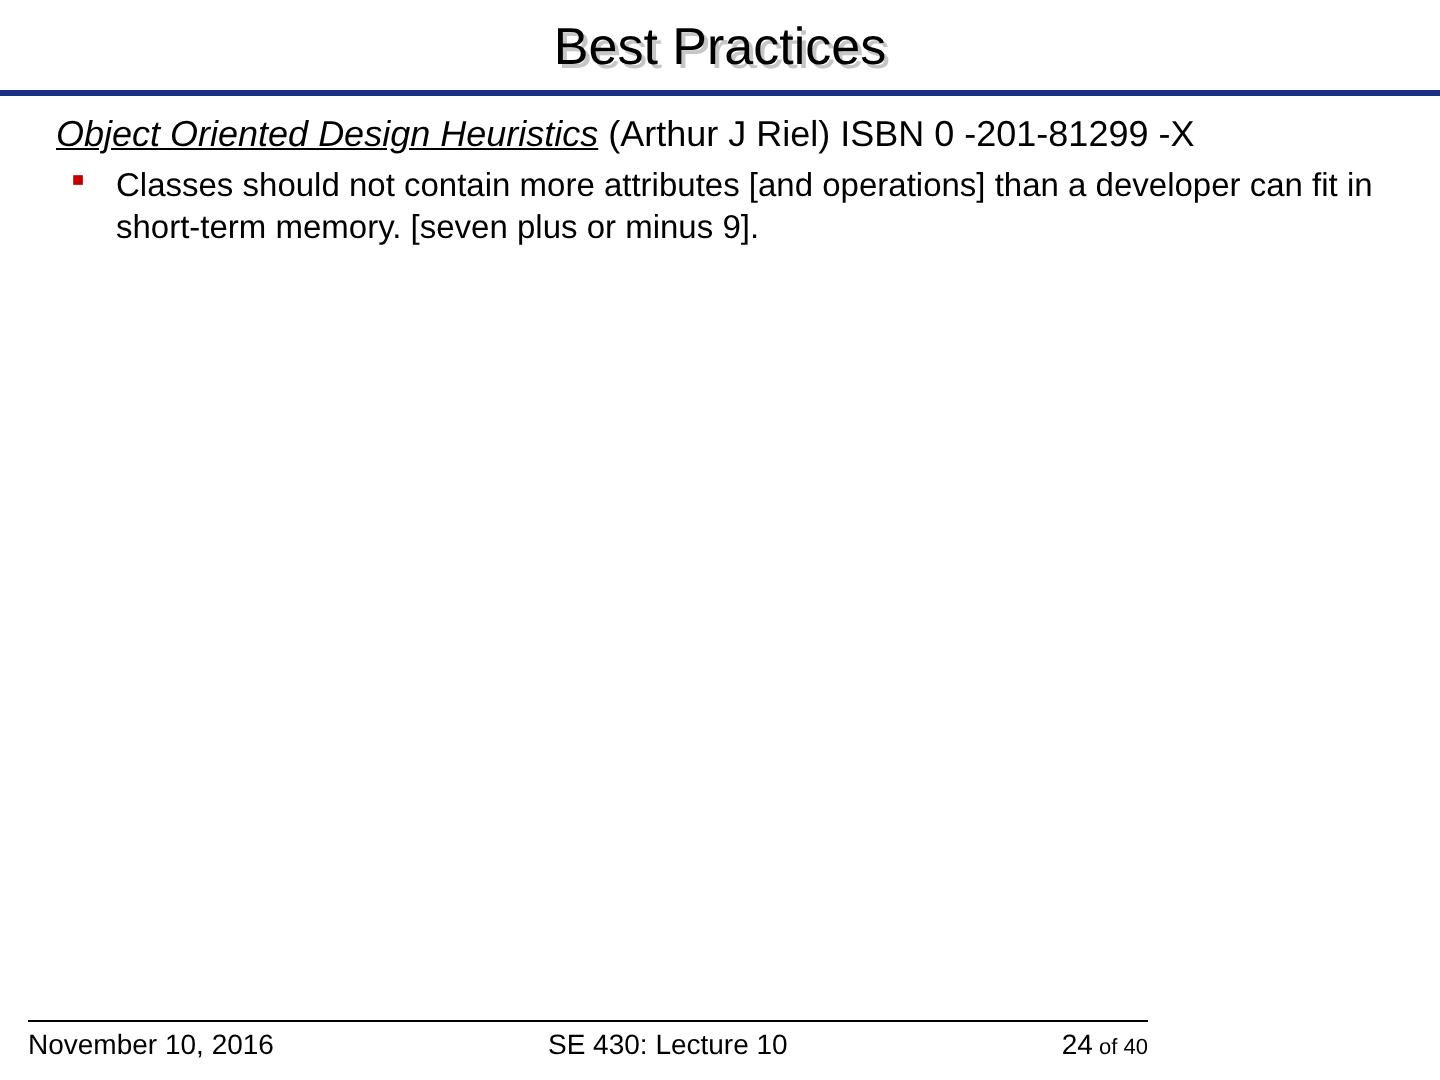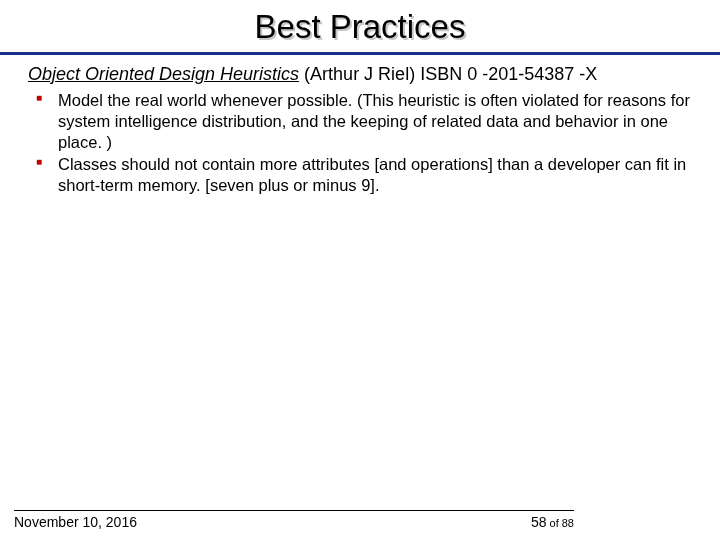--- a/index.html
+++ b/index.html
@@ -11,21 +11,21 @@
     overflow: hidden;
   }
   .slide {
     width: 720px;
     height: 540px;
     padding: 8px 0 0 0;
     position: relative;
   }
   .title {
     text-align: center;
-    font-size: 33px;
+    font-size: 26px;
     font-weight: 400;
     color: #000;
     text-shadow: 2px 2px 0 #c6c6c6;
     padding-bottom: 6px;
   }
   .rule {
     border: none;
     border-top: 3px solid #1a2f8a;
     margin: 0;
   }
@@ -93,30 +93,30 @@
 </head>
 <body>
 
 <div class="slide">
 
   <h1 class="title">Best Practices</h1>
   <hr class="rule">
 
   <div class="content">
     <p class="reference">
-      <span class="book">Object Oriented Design Heuristics</span><span> (Arthur J Riel) ISBN 0 -201-54387 -X</span>
+      <span class="book">Object Oriented Design Heuristics</span><span> (Arthur J Riel) ISBN 0 -201-81299 -X</span>
     </p>
 
     <ul class="bullets">
-      <li>Model the real world whenever possible. (This heuristic is often violated for reasons for system intelligence distribution, and the keeping of related data and behavior in one place. )</li>
       <li>Classes should not contain more attributes [and operations] than a developer can fit in short-term memory. [seven plus or minus 9].</li>
     </ul>
   </div>
 
   <div class="footer">
     <div class="rule2"></div>
     <span>November 10, 2016</span>
+    <span>SE 430: Lecture 10</span>
     <span class="right">
-      <span class="pg">58</span><span> of </span><span>88</span>
+      <span class="pg">24</span><span> of </span><span>40</span>
     </span>
   </div>
 
 </div>
 
 </body></html>

